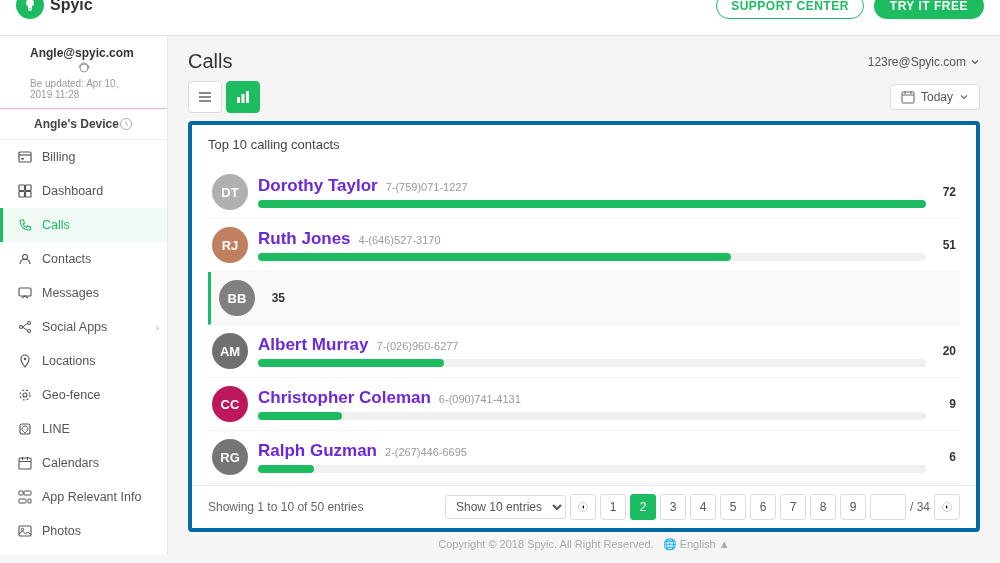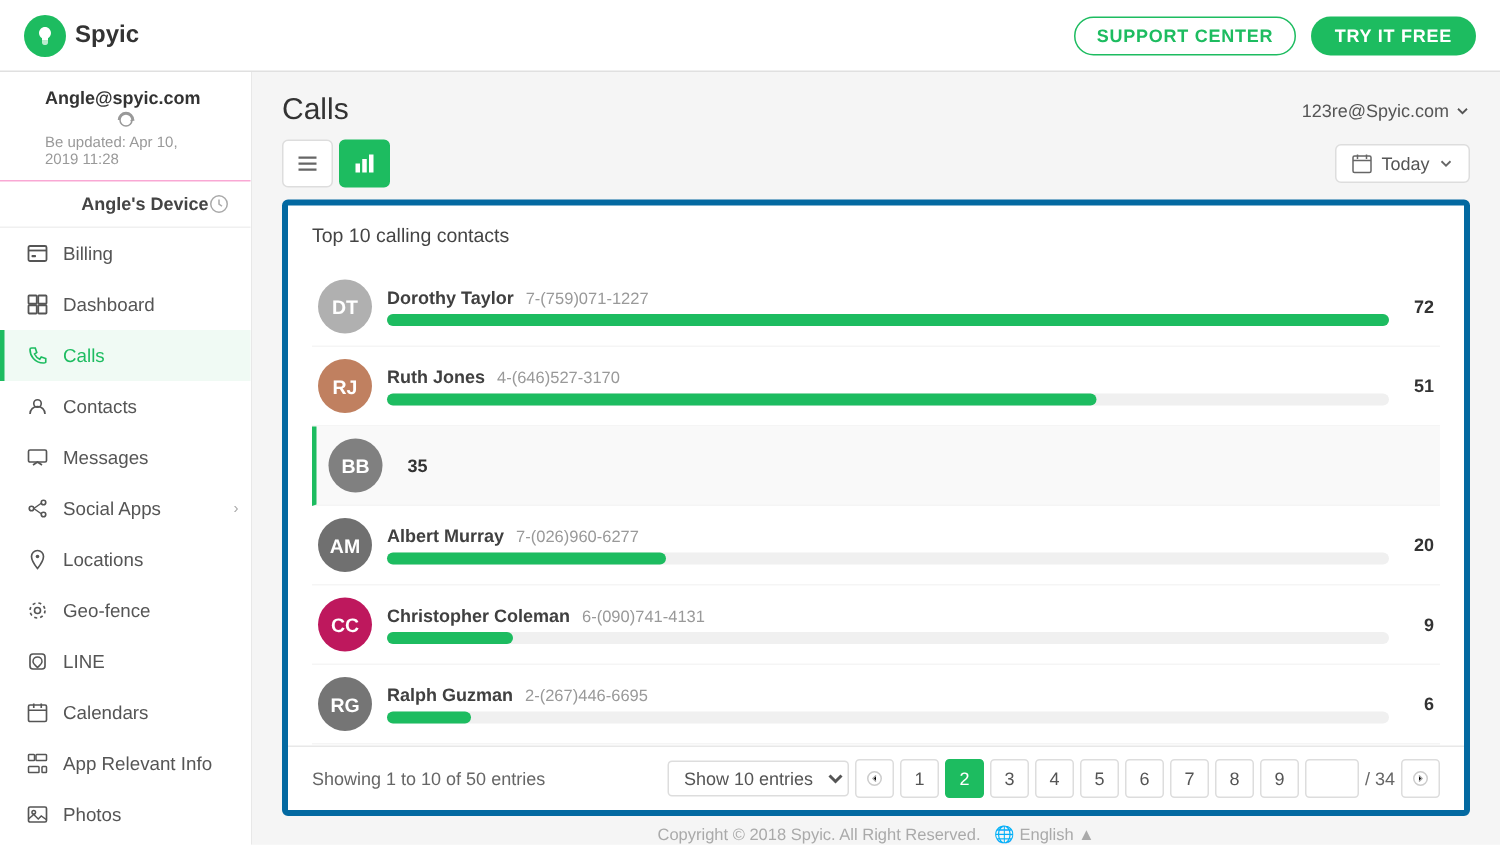--- a/index.html
+++ b/index.html
@@ -1,24 +1,24 @@
 <!DOCTYPE html>
 <html><head>
   <meta charset="utf-8">
   <style>
     * { box-sizing: border-box; margin: 0; padding: 0; }
     body { font-family: 'Segoe UI', Arial, sans-serif; font-size: 13px; background: #f5f5f5; color: #333; height: 563px; overflow: hidden; }
 
     
     .topnav {
-      height: 48px;
+      height: 36px;
       background: #fff;
       border-bottom: 1px solid #e0e0e0;
       display: flex;
-      align-items: center;
+      align-items: flex-end;
       padding: 16px 16px;
       justify-content: space-between;
     }
     .topnav-logo {
       display: flex;
       align-items: center;
       gap: 6px;
       font-weight: 700;
       font-size: 16px;
       color: #333;
@@ -88,21 +88,21 @@
       color: #999;
       display: flex;
       align-items: center;
       gap: 4px;
       margin-top: 2px;
       flex-direction: column;
     }
     .sidebar-device {
       display: flex;
       align-items: center;
-      justify-content: flex-end;
+      justify-content: center;
       padding: 8px 14px;
       font-size: 12px;
       font-weight: 600;
       color: #444;
       border-bottom: 1px solid #f0f0f0;
     }
     .sidebar-nav-item {
       display: flex;
       align-items: center;
       gap: 9px;
@@ -262,23 +262,23 @@
       flex: 1;
       min-width: 0;
     }
     .contact-name-row {
       display: flex;
       align-items: baseline;
       gap: 8px;
       margin-bottom: 4px;
     }
     .contact-name {
-      font-size: 12px;
+      font-size: 17px;
       font-weight: 600;
-      color: #404040;
+      color: #6d28d9;
     }
     .contact-phone {
       font-size: 11px;
       color: #999;
     }
     .bar-container {
       position: relative;
       height: 8px;
       background: #f0f0f0;
       border-radius: 4px;

